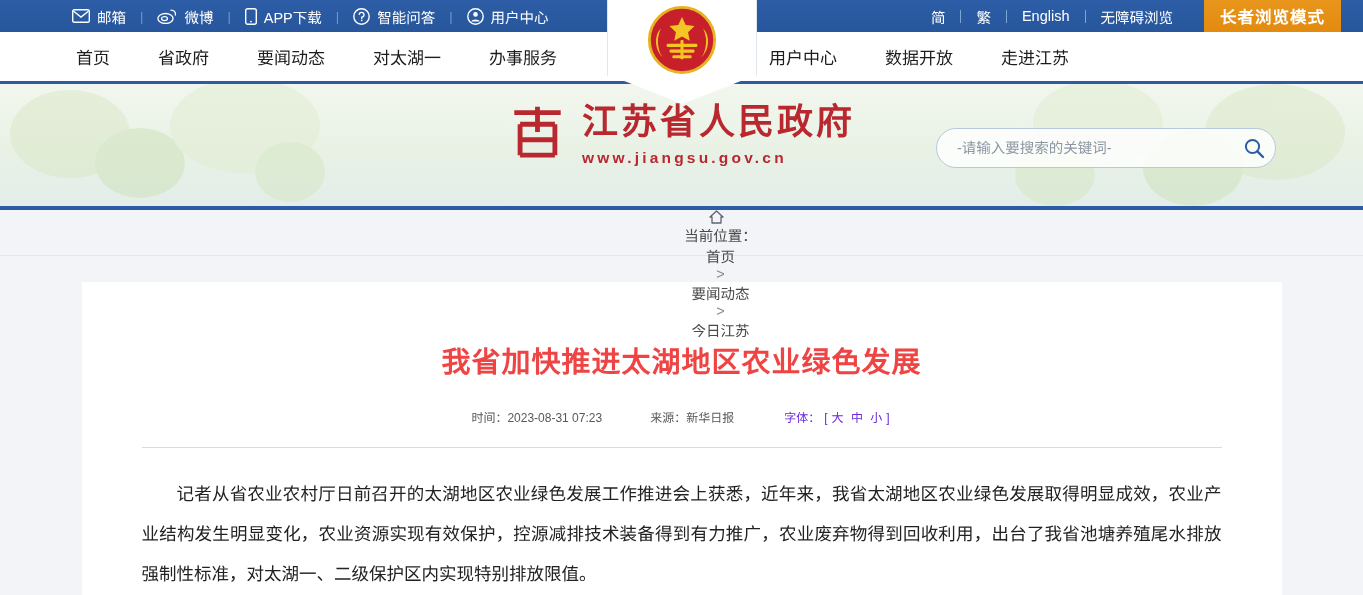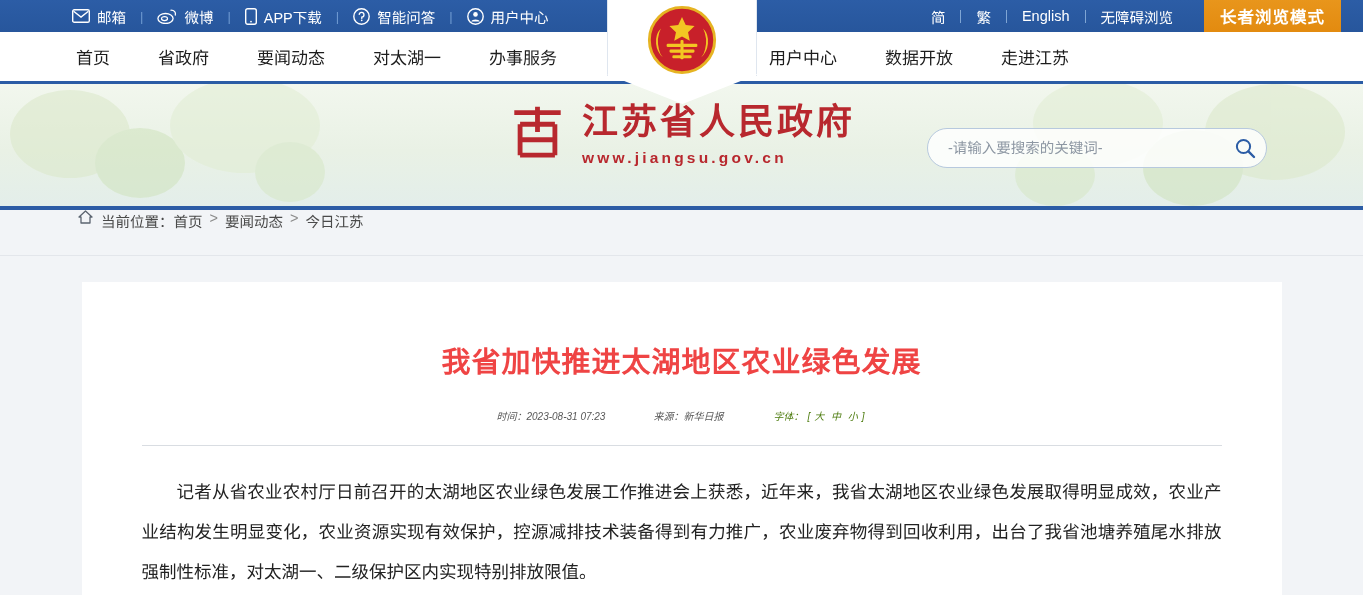--- a/index.html
+++ b/index.html
@@ -135,21 +135,21 @@
   }
   .logo-text-url {
     font-size: 15.5px;
     color: #b8282e;
     letter-spacing: 3.2px;
     font-weight: bold;
     margin-top: 6px;
   }
   .search-box {
     position: absolute;
-    right: 96px;
+    right: 87px;
     top: 44px;
     width: 340px;
     height: 40px;
     background: rgba(255,255,255,.82);
     border: 1px solid #b7c9de;
     border-radius: 20px;
     display: flex; align-items: center;
     padding: 0 6px 0 18px;
   }
   .search-input {
@@ -164,24 +164,25 @@
     border-radius: 50%;
     display: flex; align-items: center; justify-content: center;
     cursor: pointer;
   }
 
   
   .crumbbar {
     height: 46px;
     background: #f2f4f7;
     border-bottom: 1px solid #e3e6eb;
-    display: flex; align-items: flex-start;
+    display: flex; align-items: center;
     padding-left: 78px;
     font-size: 14.5px;
     color: #4a4a4a;
+    flex-direction: column;
   }
   .crumbbar .home-ic { margin-right: 8px; display: inline-flex; }
   .crumb-link { color: #4a4a4a; cursor: pointer; }
   .crumb-sep { margin: 0 7px; color: #8b8b8b; }
 
   
   .page-body { background: #f2f4f7; height: 371px; padding-top: 26px; }
   .article {
     width: 1200px;
     margin: 0 auto;
@@ -195,25 +196,24 @@
     color: #ef4444;
     font-weight: bold;
     letter-spacing: 1px;
     margin: 12px 0 0 0;
     font-family: "Liberation Sans","DejaVu Sans",sans-serif;
   }
   .article-meta {
     margin-top: 28px;
     display: flex; align-items: center; justify-content: center;
     gap: 48px;
-    font-size: 10px;
+    font-size: 12px;
     color: #585858;
-    font-style: italic;
-  }
-  .fontsize-ctrl { color: #4d7c0f; }
+  }
+  .fontsize-ctrl { color: #6d28d9; }
   .fontsize-ctrl span { cursor: pointer; padding: 0 2px; }
   .meta-divider {
     margin: 22px 0 0 0;
     border: none;
     border-top: 1px solid #d9dde2;
   }
   .article-body {
     margin-top: 26px;
     font-size: 17.5px;
     line-height: 40px;

